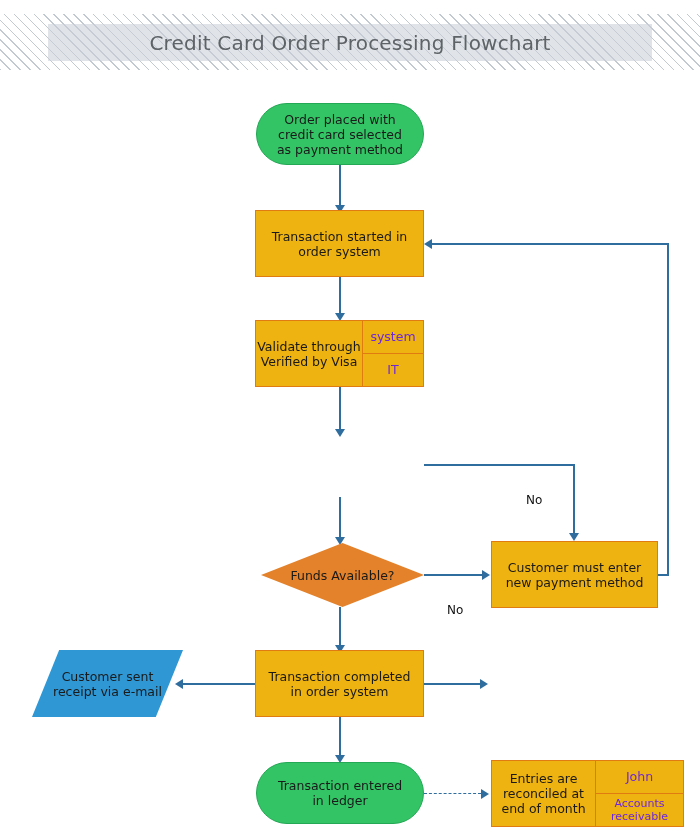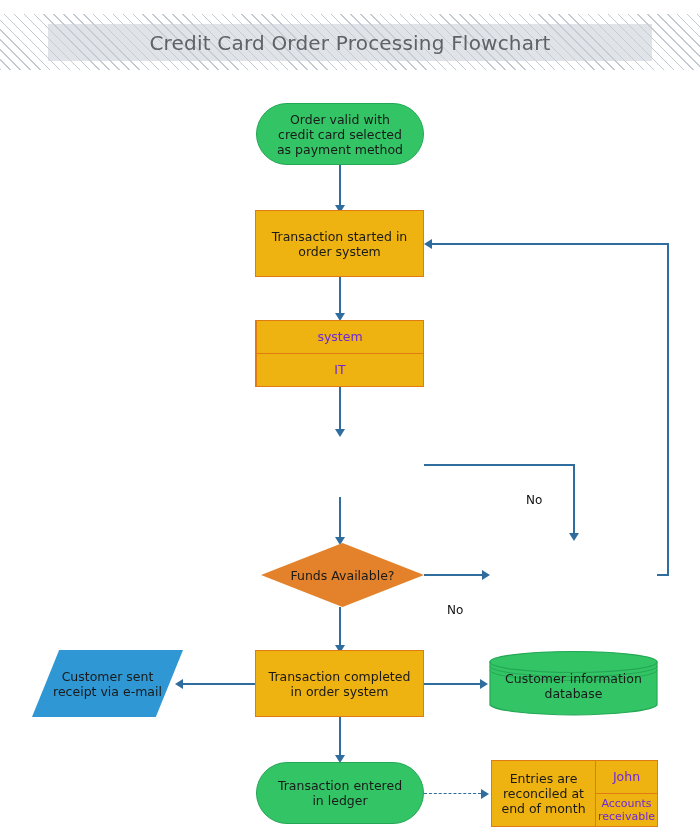--- a/index.html
+++ b/index.html
@@ -126,64 +126,59 @@
   <div class="ln h" style="left:424px;top:683px;width:58px;"></div>
   <div class="arw right" style="left:480px;top:679px;"></div>
 
   <div class="ln v" style="left:339px;top:717px;height:44px;"></div>
   <div class="arw down" style="left:335px;top:755px;"></div>
 
   <div class="dash" style="left:424px;top:793px;width:57px;"></div>
   <div class="arw right" style="left:481px;top:789px;"></div>
 
   <div class="node term" style="left:256px;top:103px;width:168px;height:62px;padding:0 14px;">
-    <span>Order valid with credit card selected as payment method</span>
+    <span>Order placed with credit card selected as payment method</span>
   </div>
 
   <div class="node proc" style="left:255px;top:210px;width:169px;height:67px;padding:0 8px;">
     <span>Transaction started in order system</span>
   </div>
 
   <div class="split" style="left:255px;top:320px;width:169px;height:67px;">
+    <div class="cell-main">Validate through Verified by Visa</div>
     <div class="col">
       <div class="sub">system</div>
       <div class="sub">IT</div>
     </div>
   </div>
 
 
   <div class="node dec" style="left:261px;top:543px;width:163px;height:64px;background:transparent;justify-content:center;">
     <div class="dec-shape"></div>
     <span class="dec-label">Funds Available?</span>
   </div>
 
+  <div class="node proc" style="left:491px;top:541px;width:167px;height:67px;padding:0 8px;">
+    <span>Customer must enter new payment method</span>
+  </div>
 
   <div class="node proc" style="left:255px;top:650px;width:169px;height:67px;padding:0 8px;">
     <span>Transaction completed in order system</span>
   </div>
 
   <div class="node io" style="left:32px;top:650px;width:151px;height:67px;padding:0 16px;">
     <span>Customer sent receipt via e-mail</span>
   </div>
 
-  <div class="db" style="left:489px;top:650px;width:169px;height:67px;">
-    <svg width="169" height="67" viewBox="0 0 169 67">
-      <path d="M1,12 A84,11 0 0 1 168,12 L168,55 A84,11 0 0 1 1,55 Z" fill="#33c466" stroke="#24a855" stroke-width="1.2"></path>
-      <ellipse cx="84.5" cy="12" rx="83.5" ry="10.5" fill="#33c466" stroke="#24a855" stroke-width="1.2"></ellipse>
-      <path d="M1,16 A83.5,10.5 0 0 0 168,16" fill="none" stroke="#24a855" stroke-width="1"></path>
-      <path d="M1,20 A83.5,10.5 0 0 0 168,20" fill="none" stroke="#24a855" stroke-width="1"></path>
-    </svg>
-    <div class="db-text">Customer information database</div>
-  </div>
 
   <div class="node term" style="left:256px;top:762px;width:168px;height:62px;padding:0 18px;">
     <span>Transaction entered in ledger</span>
   </div>
 
-  <div class="split" style="left:491px;top:760px;width:167px;height:67px;">
+  <div class="split" style="left:491px;top:760px;width:193px;height:67px;">
     <div class="cell-main" style="flex:0 0 103px;">Entries are reconciled at end of month</div>
     <div class="col">
       <div class="sub">John</div>
       <div class="sub small">Accounts receivable</div>
     </div>
   </div>
 
 </div>
 
 </body></html>

